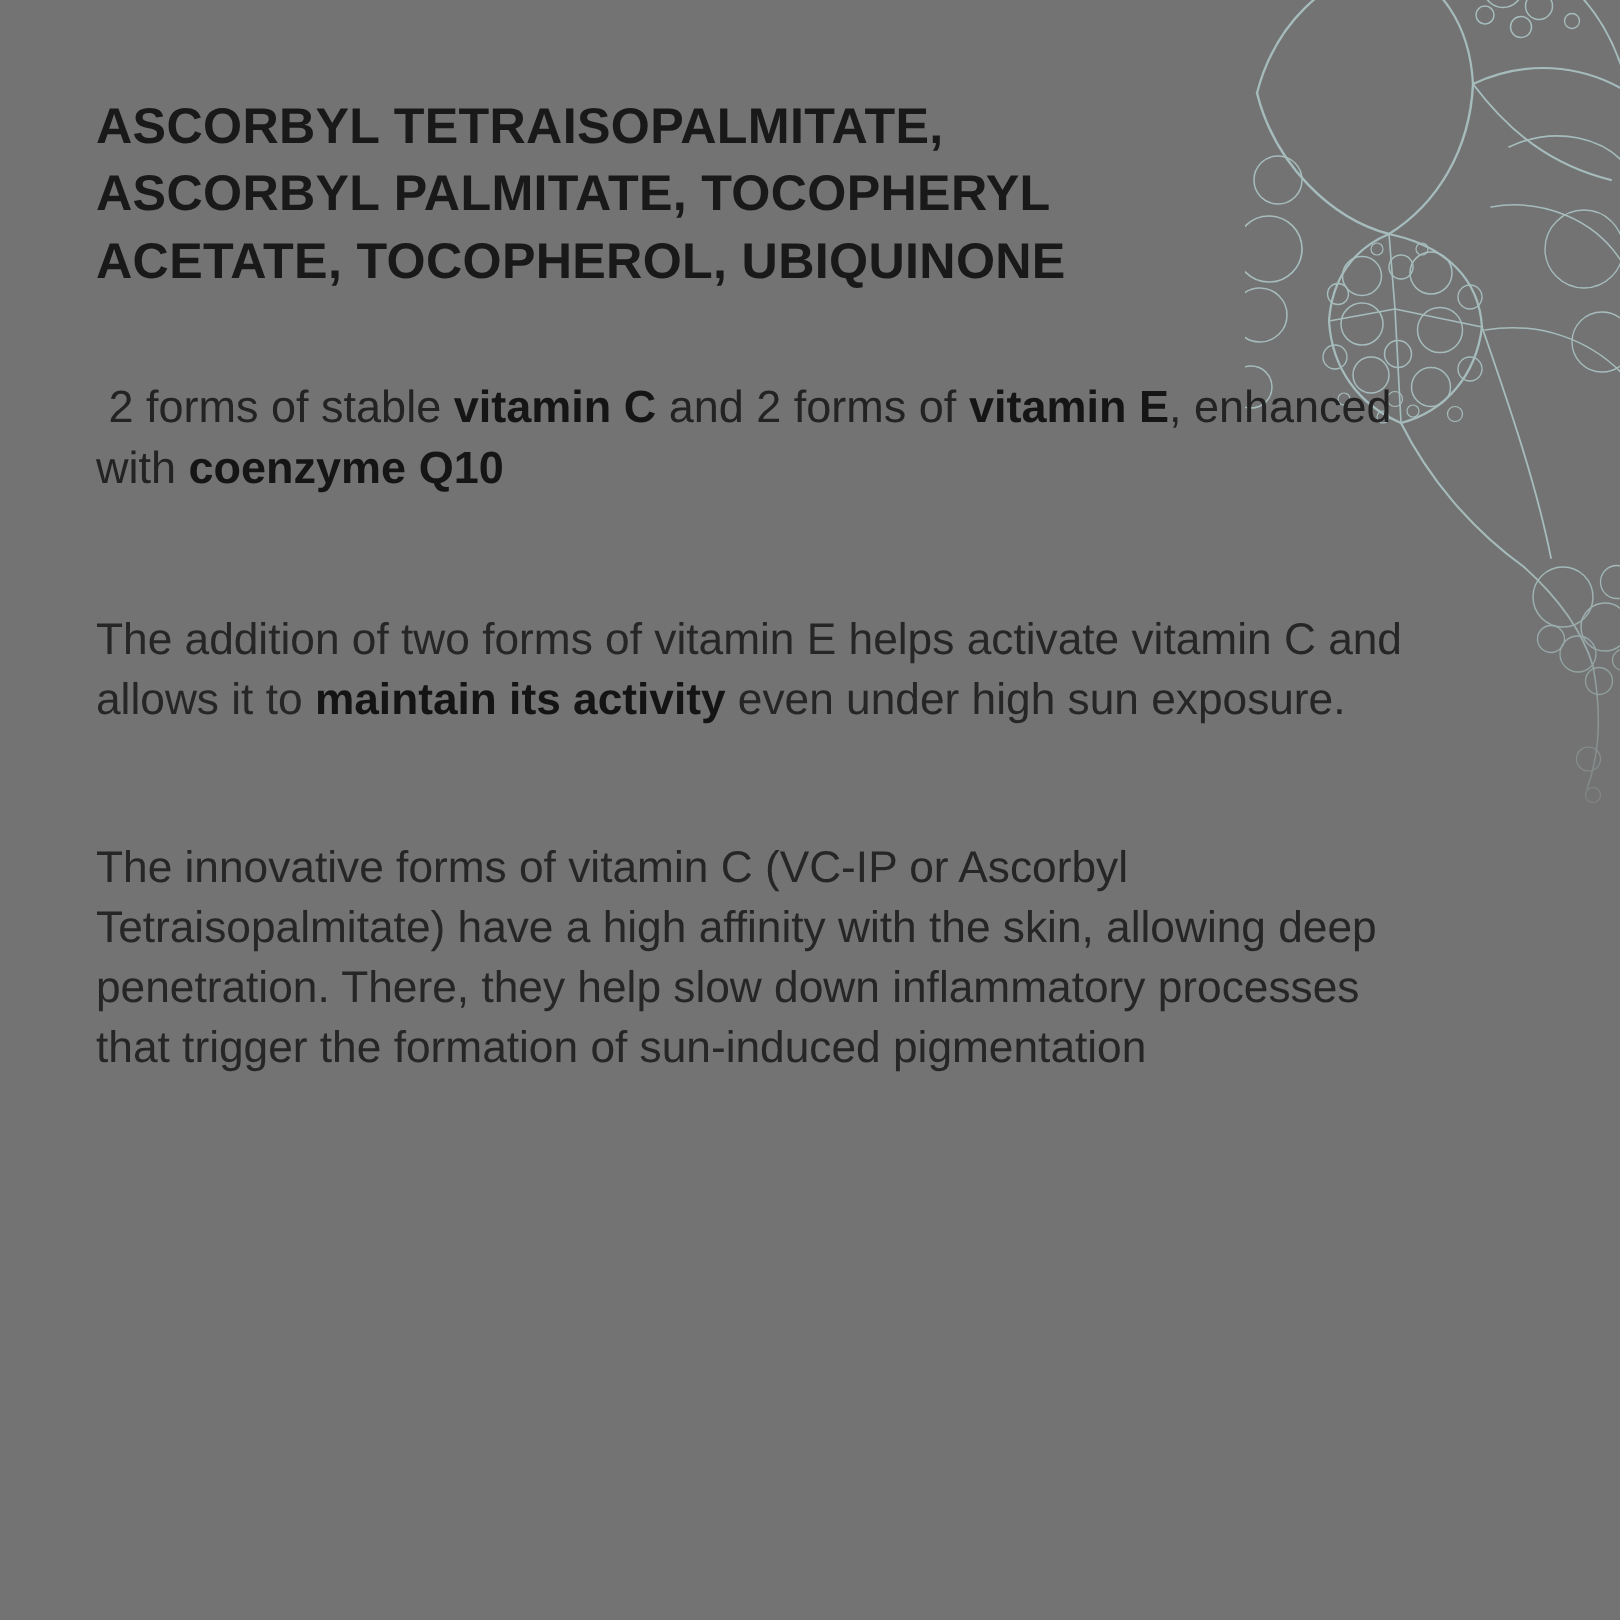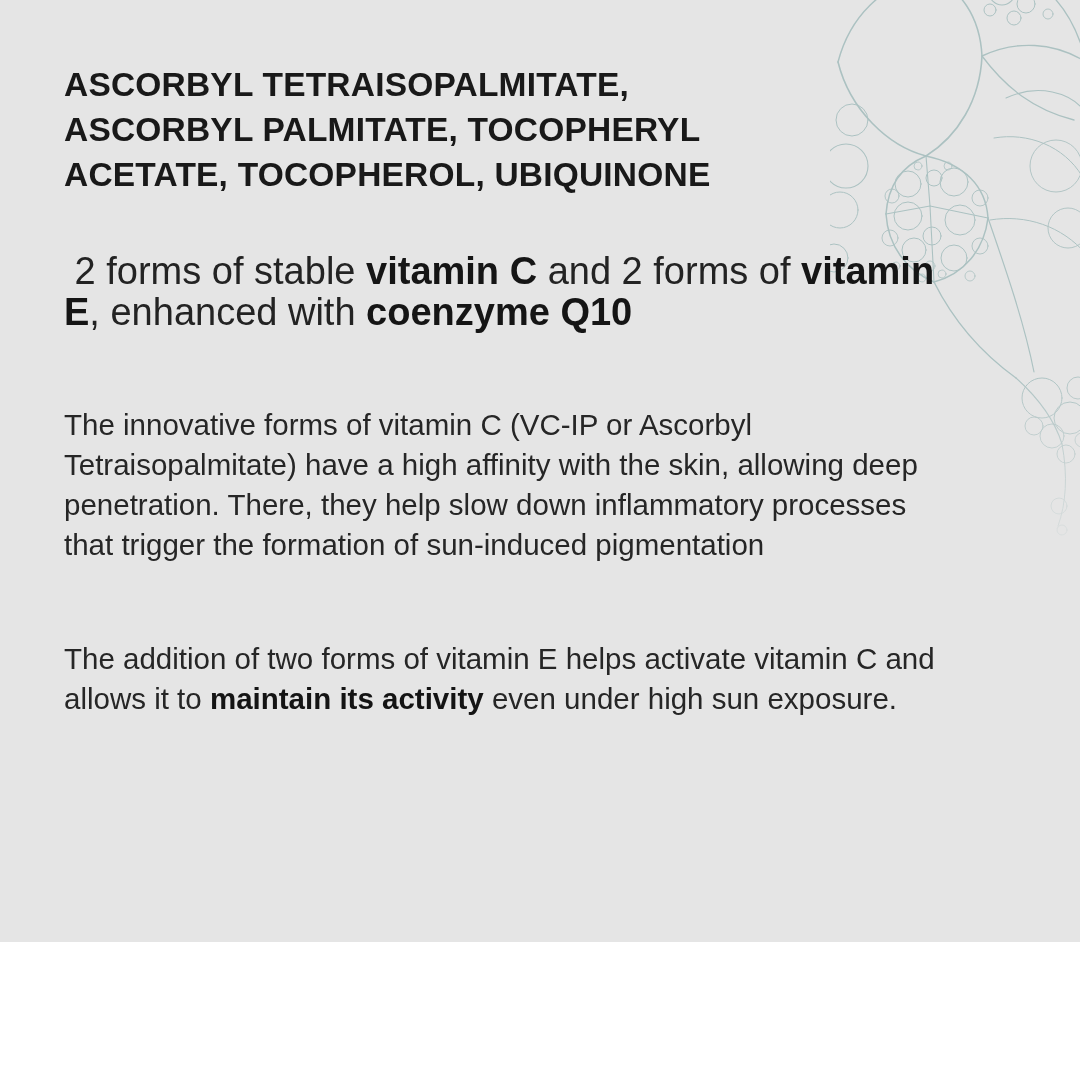--- a/index.html
+++ b/index.html
@@ -10,22 +10,22 @@
     width: 1080px;
     height: 1080px;
     background: #ffffff;
     font-family: "Liberation Sans", sans-serif;
     overflow: hidden;
   }
 
   #page {
     position: relative;
     width: 1080px;
-    height: 942px;
-    background: #e5e5e5;
+    height: 1080px;
+    background: #737373;
     overflow: hidden;
   }
 
   
   #foam-decoration {
     position: absolute;
     top: -30px;
     right: -10px;
     width: 260px;
     height: 640px;
@@ -55,21 +55,21 @@
     line-height: 45px;
     color: #191919;
     margin: 0 0 0 0;
     max-width: 760px;
     text-transform: uppercase;
   }
 
   #subtitle {
     margin: 0;
     padding-top: 54px;
-    font-size: 38px;
+    font-size: 30px;
     font-weight: 400;
     line-height: 41px;
     color: #232323;
     max-width: 890px;
     white-space: pre-wrap;
   }
   #subtitle b { font-weight: 700; color: #151515; }
 
   .paragraph {
     margin: 0;
@@ -185,19 +185,19 @@
       </g>
     </svg>
   </div>
 
   <div id="content">
 
     <h1 id="heading">ASCORBYL TETRAISOPALMITATE, ASCORBYL PALMITATE, TOCOPHERYL ACETATE, TOCOPHEROL, UBIQUINONE</h1>
 
     <p id="subtitle"> 2 forms of stable <b>vitamin C</b> and 2 forms of <b>vitamin E</b>, enhanced with <b>coenzyme Q10</b></p>
 
+    <p id="para-2" class="paragraph">The addition of two forms of vitamin E helps activate vitamin C and allows it to <b>maintain its activity</b> even under high sun exposure.</p>
+
     <p id="para-1" class="paragraph">The innovative forms of vitamin C (VC-IP or Ascorbyl Tetraisopalmitate) have a high affinity with the skin, allowing deep penetration. There, they help slow down inflammatory processes that trigger the formation of sun-induced pigmentation</p>
-
-    <p id="para-2" class="paragraph">The addition of two forms of vitamin E helps activate vitamin C and allows it to <b>maintain its activity</b> even under high sun exposure.</p>
 
 
   </div>
 </div>
 
 </body></html>

